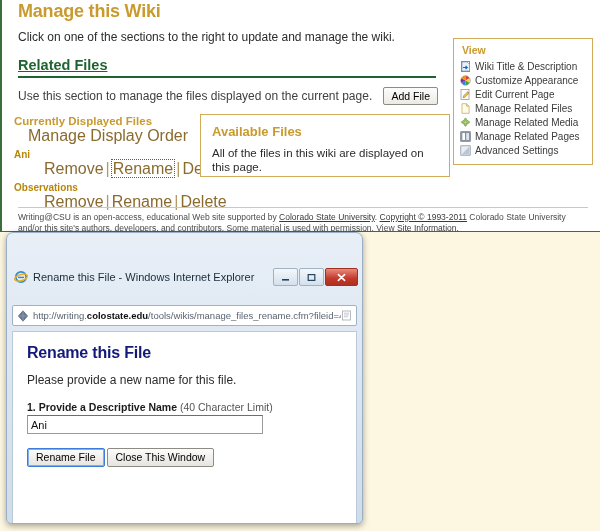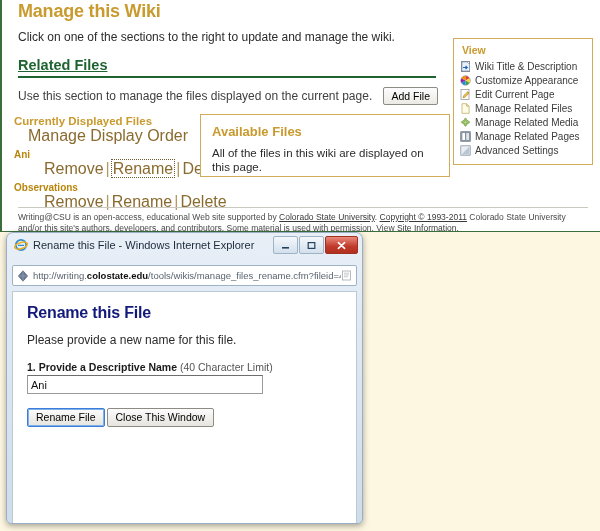--- a/index.html
+++ b/index.html
@@ -230,22 +230,23 @@
     border: 1px solid #9aafc4;
     box-shadow: 0 2px 6px rgba(0,0,0,0.35);
     box-sizing: border-box;
     padding: 0;
     overflow: hidden;
   }
   .pop-titlebar {
     height: 24px;
     display: flex;
     align-items: center;
-    padding: 0 2px 8px 7px;
+    padding: 0 2px 16px 7px;
     position: relative;
+    margin-top: 32px;
   }
   .ie-logo {
     width: 14px; height: 14px;
     flex: none;
     margin-right: 5px;
   }
   .pop-title {
     font-size: 11px;
     color: #1b2a3a;
     white-space: nowrap;

